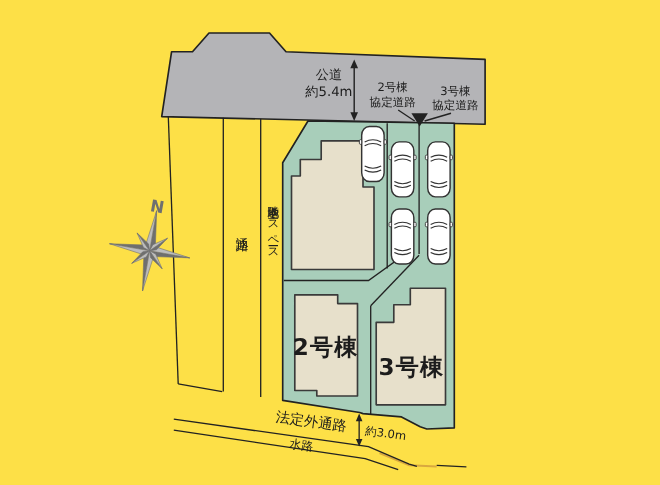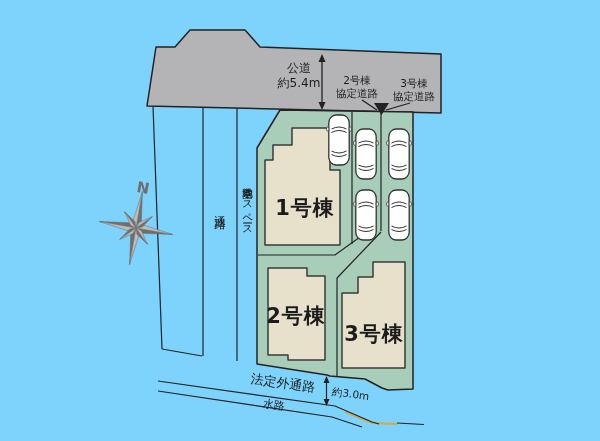--- a/index.html
+++ b/index.html
@@ -1,16 +1,16 @@
 <!DOCTYPE html>
 <html><head>
 <meta charset="utf-8">
 <style>
   html,body{margin:0;padding:0;background:#fff;}
-  #canvas{position:relative;width:600px;height:441px;background:#7dd3fc;overflow:hidden;
+  #canvas{position:relative;width:600px;height:441px;background:#fde047;overflow:hidden;
           font-family:"DejaVu Sans","Liberation Sans",sans-serif;color:#1c1c1c;}
   #plan-svg{position:absolute;left:0;top:0;}
   .lbl{position:absolute;white-space:nowrap;color:#1c1c1c;}
   .center{text-align:center;}
   .vert{writing-mode:vertical-rl;text-orientation:upright;}
   .bname{font-size:21px;font-weight:600;letter-spacing:1px;}
   .small{font-size:10.5px;line-height:12.5px;}
   .road-txt{font-size:12px;line-height:15px;font-weight:500;}
 </style>
 </head>
@@ -117,21 +117,20 @@
   <div class="lbl small center" style="left:329px;top:74px;width:56px;">
     <div>2号棟</div>
     <div>協定道路</div>
   </div>
 
   <div class="lbl small center" style="left:386px;top:77px;width:56px;">
     <div>3号棟</div>
     <div>協定道路</div>
   </div>
 
-  <div class="lbl bname center" style="left:267px;top:194px;width:76px;">1号棟</div>
   <div class="lbl bname center" style="left:258px;top:302px;width:76px;">2号棟</div>
   <div class="lbl bname center" style="left:336px;top:320px;width:76px;">3号棟</div>
 
   <div class="lbl vert" style="left:211px;top:206px;font-size:12px;letter-spacing:2px;">通路</div>
 
   <div class="lbl vert" style="left:241px;top:179px;font-size:10.5px;letter-spacing:0.5px;">隣地空きスペース</div>
 
   <div class="lbl" style="left:252px;top:370px;font-size:13px;transform:rotate(8deg);transform-origin:left top;">法定外通路</div>
 
   <div class="lbl" style="left:264px;top:396px;font-size:11px;transform:rotate(8deg);transform-origin:left top;">水路</div>

